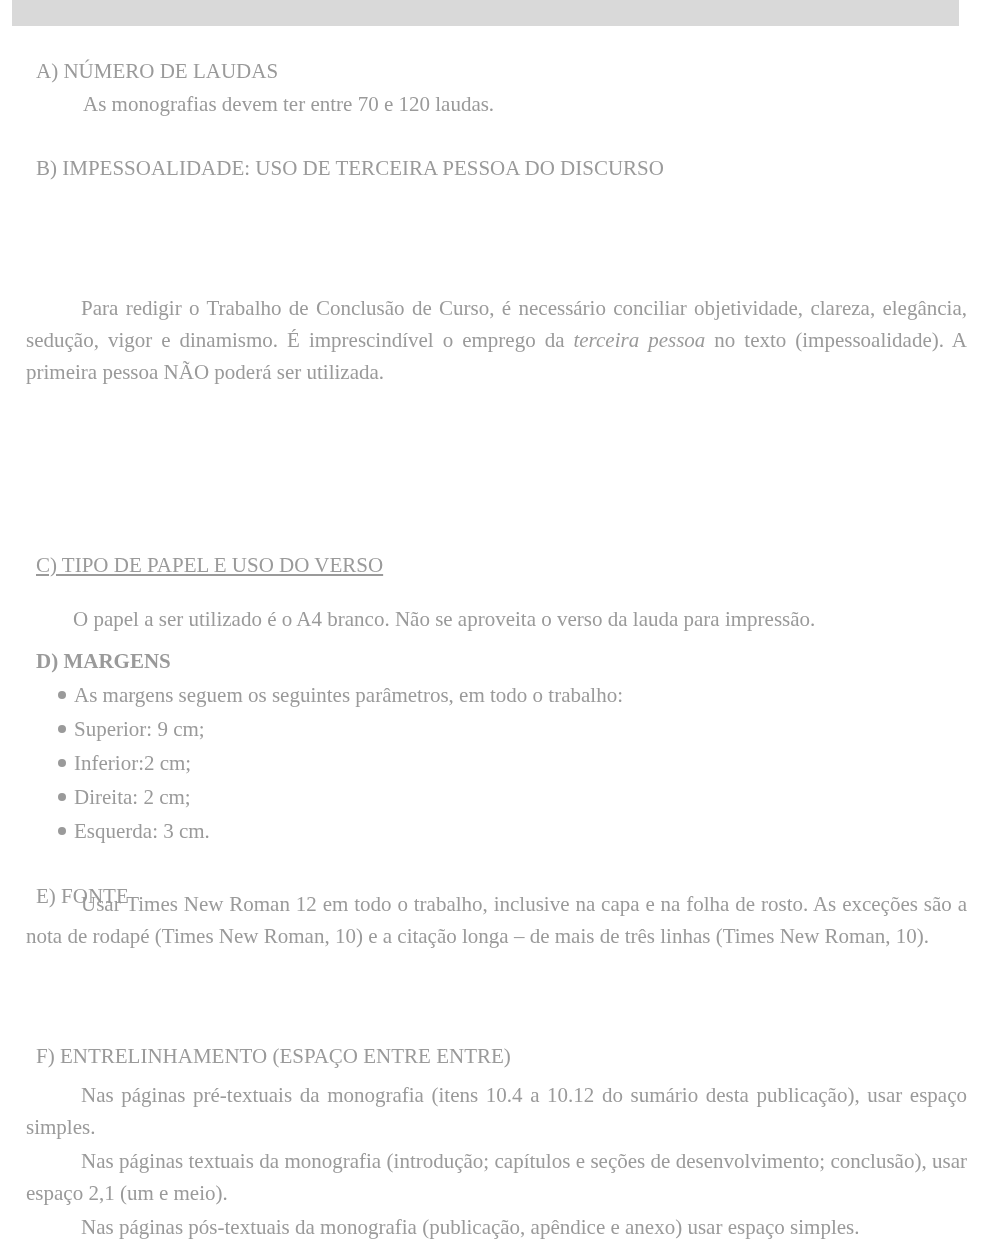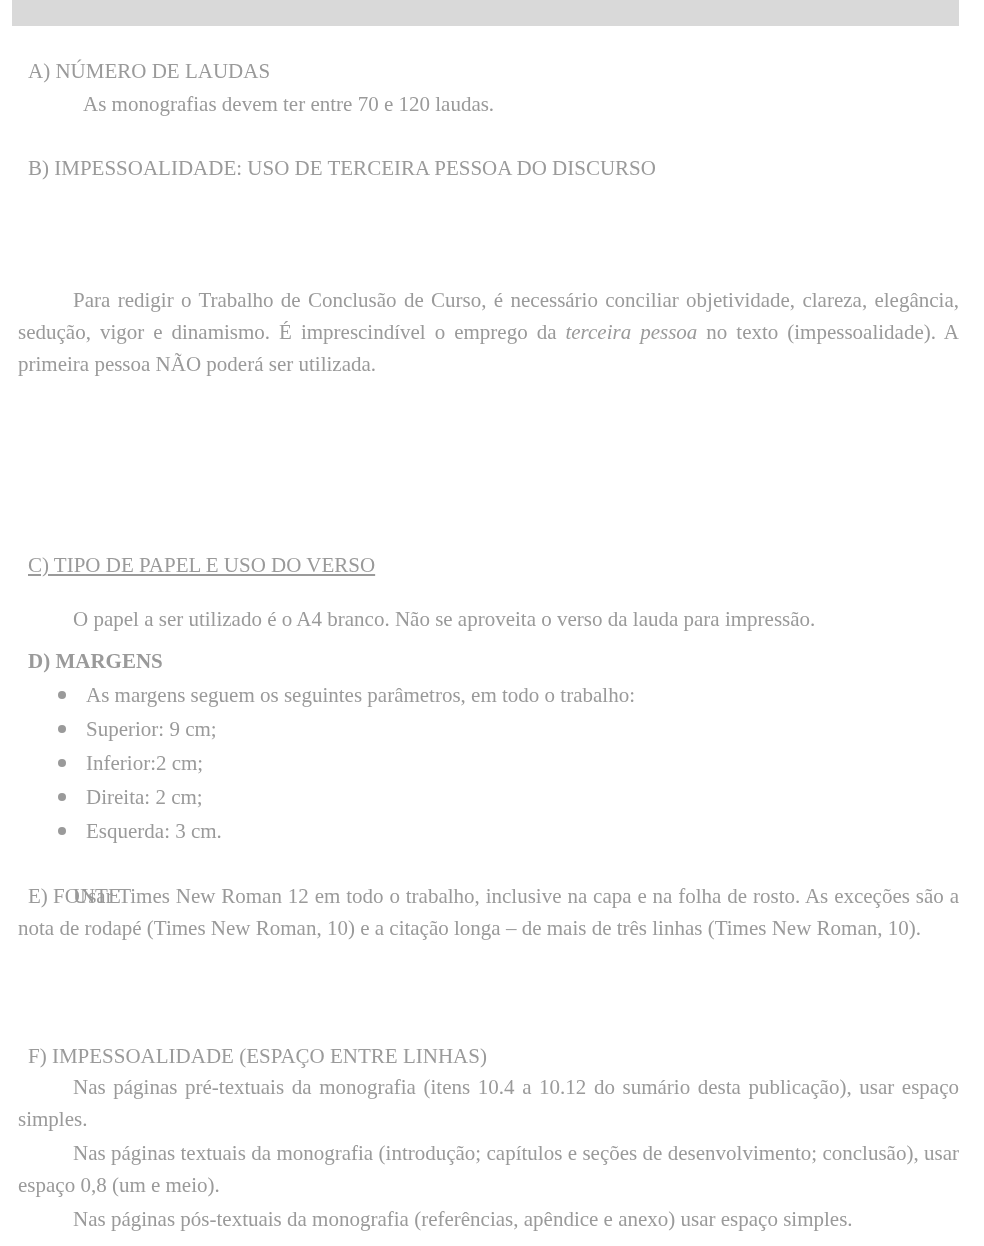--- a/index.html
+++ b/index.html
@@ -7,34 +7,34 @@
     width: 984px; height: 1246px; position: relative; overflow: hidden;
     font-family: "Liberation Serif", "DejaVu Serif", serif;
     color: #9a9a9a;
     font-size: 21px;
   }
   .topbar {
     position: absolute; left: 12px; top: 0; width: 947px; height: 26px;
     background: #d9d9d9;
   }
   .doc { position: absolute; left: 18px; top: 0; width: 941px; }
-  .heading { position: absolute; left: 10px; white-space: nowrap; line-height: 26px; }
+  .heading { position: absolute; left: 18px; white-space: nowrap; line-height: 26px; }
   .para {
     position: absolute; left: 0; width: 941px; text-align: justify;
-    line-height: 32px; margin: 0;
+    line-height: 32px; margin: 8px;
   }
   .para .indent { display: inline-block; width: 55px; }
   .single { position: absolute; left: 55px; white-space: nowrap; line-height: 26px; }
   .bullets { position: absolute; left: 0; top: 680px; margin: 0; padding: 0; list-style: none; }
   .bullets li { position: relative; height: 34px; line-height: 30px; white-space: nowrap; }
   .bullets .dot {
     position: absolute; left: 40px; top: 11px; width: 8px; height: 8px;
     border-radius: 50%; background: #9a9a9a;
   }
-  .bullets .btxt { position: absolute; left: 68px; font-family: Liberation Serif, serif; }
+  .bullets .btxt { position: absolute; left: 56px; font-family: Liberation Serif, serif; }
 </style>
 </head>
 <body>
 
 <div class="topbar"></div>
 
 <div class="doc">
 
   <div class="heading" style="top:58px;">A) NÚMERO DE LAUDAS</div>
   <div class="single" style="top:91px;margin-left:10px;">As monografias devem ter entre 70 e 120 laudas.</div>
@@ -65,18 +65,18 @@
       </li>
     <li>
         <span class="dot"></span>
         <span class="btxt">Esquerda: 3 cm.</span>
       </li>
   </ul>
 
   <div class="heading" style="top:883px;">E) FONTE</div>
   <p class="para" style="top:880px;"><span class="indent"></span><span>Usar Times New Roman 12 em todo o trabalho, inclusive na capa e na folha de rosto. As exceções são a nota de rodapé (Times New Roman, 10) e a citação longa – de mais de três linhas (Times New Roman, 10).</span></p>
 
-  <div class="heading" style="top:1043px;">F) IMPESSOALIDADE (ESPAÇO ENTRE LINHAS)</div>
+  <div class="heading" style="top:1043px;">F) ENTRELINHAMENTO (ESPAÇO ENTRE ENTRE)</div>
   <p class="para" style="top:1071px;"><span class="indent"></span><span>Nas páginas pré-textuais da monografia (itens 10.4 a 10.12 do sumário desta publicação), usar espaço simples.</span></p>
-  <p class="para" style="top:1137px;"><span class="indent"></span><span>Nas páginas textuais da monografia (introdução; capítulos e seções de desenvolvimento; conclusão), usar espaço 0,8 (um e meio).</span></p>
-  <p class="para" style="top:1203px;"><span class="indent"></span><span>Nas páginas pós-textuais da monografia (referências, apêndice e anexo) usar espaço simples.</span></p>
+  <p class="para" style="top:1137px;"><span class="indent"></span><span>Nas páginas textuais da monografia (introdução; capítulos e seções de desenvolvimento; conclusão), usar espaço 2,1 (um e meio).</span></p>
+  <p class="para" style="top:1203px;"><span class="indent"></span><span>Nas páginas pós-textuais da monografia (publicação, apêndice e anexo) usar espaço simples.</span></p>
 
 </div>
 
 </body></html>

